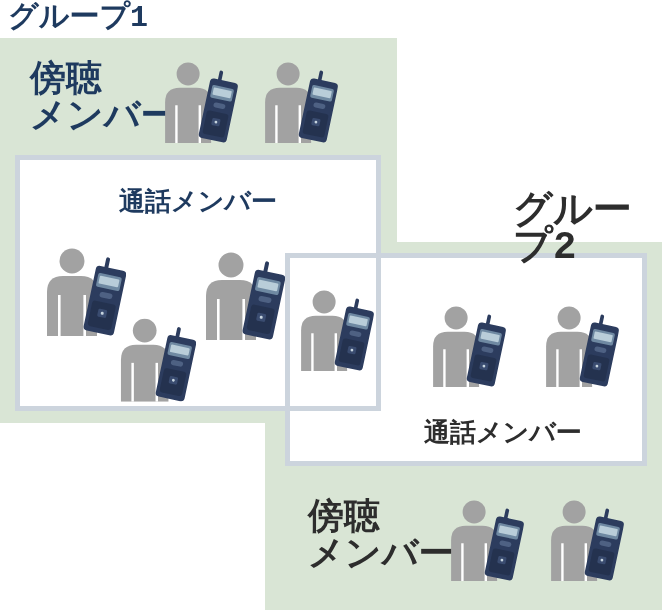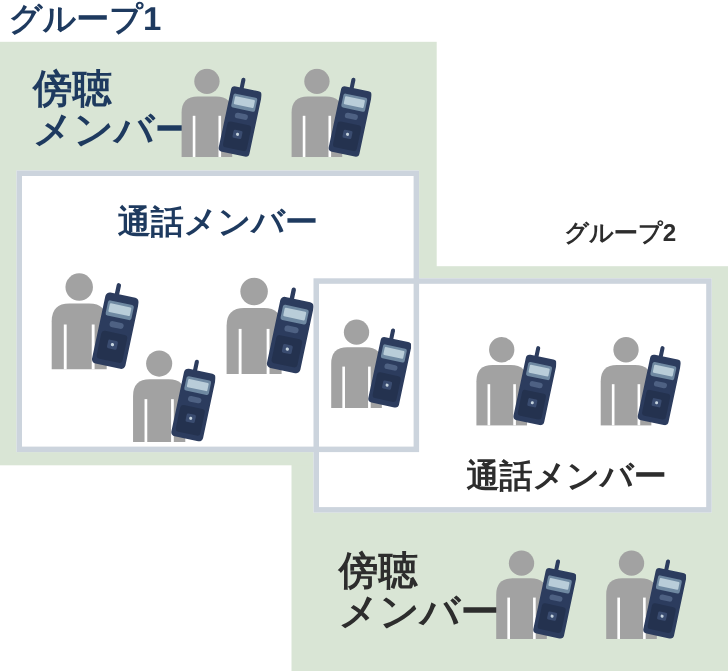--- a/index.html
+++ b/index.html
@@ -2,21 +2,21 @@
 <html><head>
 <meta charset="utf-8">
 <style>
   html, body { margin: 0; padding: 0; background: #ffffff; }
   #stage {
     position: relative;
     width: 662px;
     height: 610px;
     overflow: hidden;
     background: #ffffff;
-    font-family: Liberation Sans, sans-serif;
+    font-family: Liberation Mono, monospace;
     font-weight: bold;
   }
   .abs { position: absolute; }
 
   
   .green-area { background: #d9e5d5; }
   #g2-green { left: 265px; top: 242px; width: 397px; height: 368px; }
   #g1-green { left: 0px;   top: 38px;  width: 397px; height: 385px; }
 
   
@@ -28,25 +28,25 @@
     box-sizing: border-box;
     background: transparent;
   }
   #g1-box-border { left: 15px;  top: 155px; width: 366px; height: 256px; }
   #g2-box-border { left: 285px; top: 253px; width: 362px; height: 213px; }
 
   
   .t-navy { color: #1e3a5f; }
   .t-dark { color: #2d2d2d; }
   #g1-title { left: 8px; top: 0px; font-size: 30px; line-height: 36px; }
-  #g2-title { left: 513px; top: 194px; font-size: 22px; line-height: 36px; }
+  #g2-title { left: 513px; top: 194px; font-size: 39px; line-height: 36px; }
   .listen-label { font-size: 36px; line-height: 37px; }
   #g1-listen-label { left: 30px;  top: 62px; }
   #g2-listen-label { left: 308px; top: 500px; }
-  .call-label { font-size: 30px; line-height: 34px; }
+  .call-label { font-size: 26px; line-height: 34px; }
   #g1-call-label { left: 15px; top: 186px; width: 366px; text-align: center; }
   #g2-call-label { left: 424px; top: 417px; }
 
   .person { position: absolute; display: block; }
 </style>
 </head>
 <body>
 
 <div id="stage">
 

